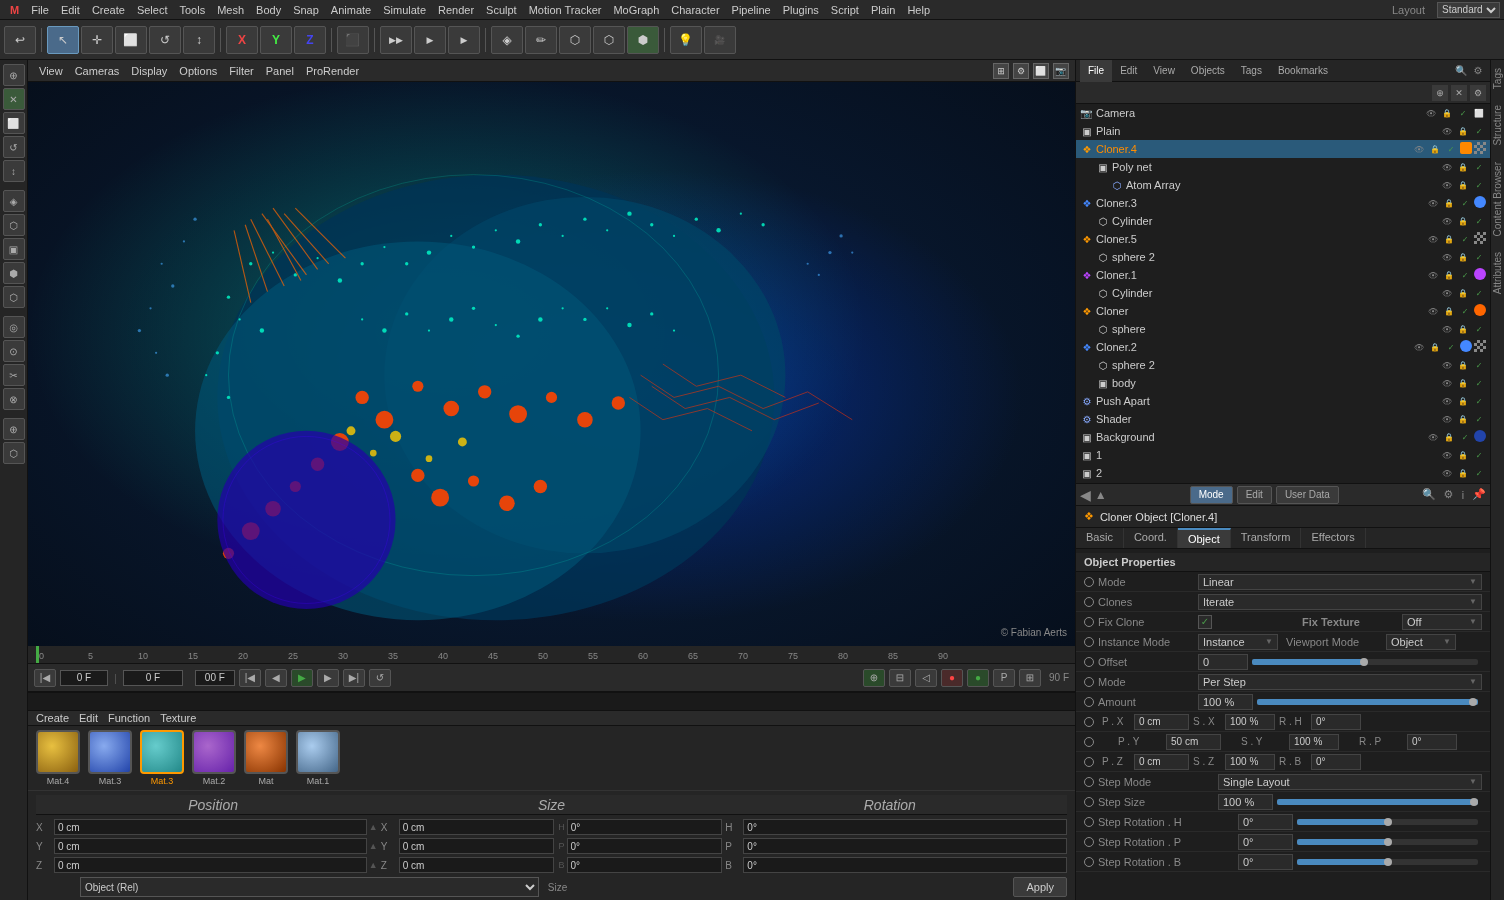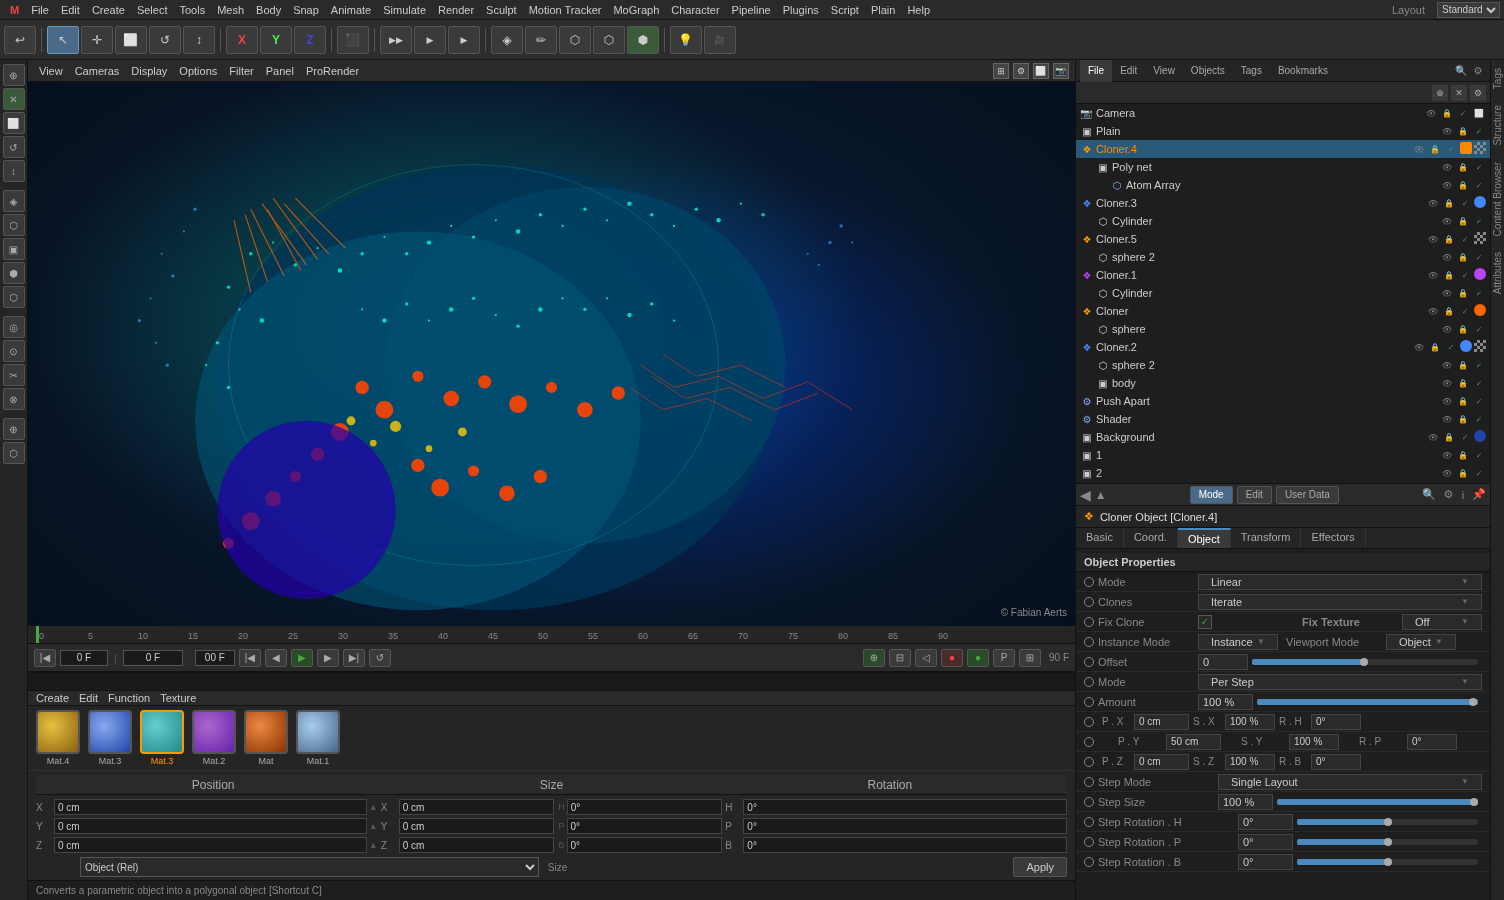--- a/index.html
+++ b/index.html
@@ -82,21 +82,21 @@
 
     #obj-tabs { display: flex; background: #252525; border-bottom: 1px solid #111; }
     .obj-prop-tab { padding: 3px 10px; cursor: pointer; font-size: 11px; color: #aaa; border-right: 1px solid #333; }
     .obj-prop-tab.active { background: #3a3a3a; color: #fff; border-top: 2px solid #4a8abf; }
 
     #obj-props-section { padding: 4px 0; }
     .section-title { background: #252525; padding: 3px 8px; font-size: 11px; color: #ccc; border-bottom: 1px solid #111; font-weight: bold; }
 
     .prop-row { display: flex; align-items: center; height: 20px; padding: 0 8px; border-bottom: 1px solid #2a2a2a; }
     .prop-label { width: 100px; font-size: 11px; color: #888; flex-shrink: 0; }
-    .prop-dropdown { flex: 1; background: #2a2a2a; border: 1px solid #444; height: 16px; font-size: 11px; color: #ccc; padding: 0 12px; display: flex; align-items: center; justify-content: space-between; cursor: pointer; }
+    .prop-dropdown { flex: 1; background: #2a2a2a; border: 1px solid #444; height: 16px; font-size: 11px; color: #ccc; padding: 0 4px; display: flex; align-items: center; justify-content: space-between; cursor: pointer; }
     .prop-dropdown-arrow { color: #666; font-size: 8px; }
     .prop-check { width: 14px; height: 14px; background: #2a2a2a; border: 1px solid #555; display: flex; align-items: center; justify-content: center; cursor: pointer; font-size: 10px; color: #4a9a4a; }
     .prop-circle { width: 10px; height: 10px; border: 1px solid #888; border-radius: 50%; margin-right: 4px; cursor: pointer; }
 
     .prop-number { background: #2a2a2a; border: 1px solid #444; height: 16px; font-size: 11px; color: #ccc; padding: 0 4px; display: flex; align-items: center; min-width: 50px; }
     .prop-slider { flex: 1; height: 6px; background: #333; border-radius: 2px; position: relative; margin: 0 4px; cursor: pointer; }
     .prop-slider-fill { height: 100%; background: #4a8abf; border-radius: 2px; }
     .prop-slider-thumb { width: 8px; height: 8px; background: #aaa; border-radius: 50%; position: absolute; top: -1px; cursor: grab; }
 
     
@@ -112,21 +112,21 @@
     #attr-strip { width: 14px; background: #252525; border-left: 1px solid #111; display: flex; flex-direction: column; }
     .attr-strip-label { writing-mode: vertical-rl; transform: rotate(180deg); font-size: 10px; color: #888; padding: 8px 1px; cursor: pointer; }
 
     
     #vp-ruler { height: 18px; background: #1e1e1e; border-bottom: 1px solid #111; position: relative; overflow: hidden; }
 
     
     #bottom-pos-bar { height: 110px; background: #252525; border-top: 1px solid #333; display: flex; }
     #pos-size-rot { flex: 1; }
     #pos-col-header { display: flex; align-items: center; height: 20px; background: #2a2a2a; padding: 0 8px; border-bottom: 1px solid #111; }
-    .psr-label { flex: 1; text-align: center; font-size: 12px; color: #aaa; }
+    .psr-label { flex: 1; text-align: center; font-size: 14px; color: #aaa; font-style: italic; }
   </style>
 </head>
 <body>
 
 <div id="menu-bar">
   <span style="color:#e44;font-weight:bold;">M</span>
   <div id="menu-items" style="display:flex; gap:0;">
     <span>File</span>
     <span>Edit</span>
     <span>Create</span>
@@ -528,23 +528,20 @@
         <div style="display:flex; align-items:center; margin-top:4px; gap:6px;">
           <select style="background:#2a2a2a;border:1px solid #555;color:#ccc;font-size:10px;height:20px; flex:1;margin-left:44px;">
             <option>Object (Rel)</option>
           </select>
           <input class="pos-field-input" value="Size" style="width: 40px; background: transparent; border: none; color: rgb(136, 136, 136);">
           <button class="apply-btn">Apply</button>
         </div>
       </div>
     </div>
 
-    <div id="status-bar">
-      <span>Converts a parametric object into a polygonal object [Shortcut C]</span>
-    </div>
   </div>
 
   <div id="right-panel">
 
     <div id="object-list-header" style="display:flex; background:#252525; height:22px; align-items:center; border-bottom:1px solid #111;">
       <div class="obj-tab active">File</div>
       <div class="obj-tab">Edit</div>
       <div class="obj-tab">View</div>
       <div class="obj-tab">Objects</div>
       <div class="obj-tab">Tags</div>

